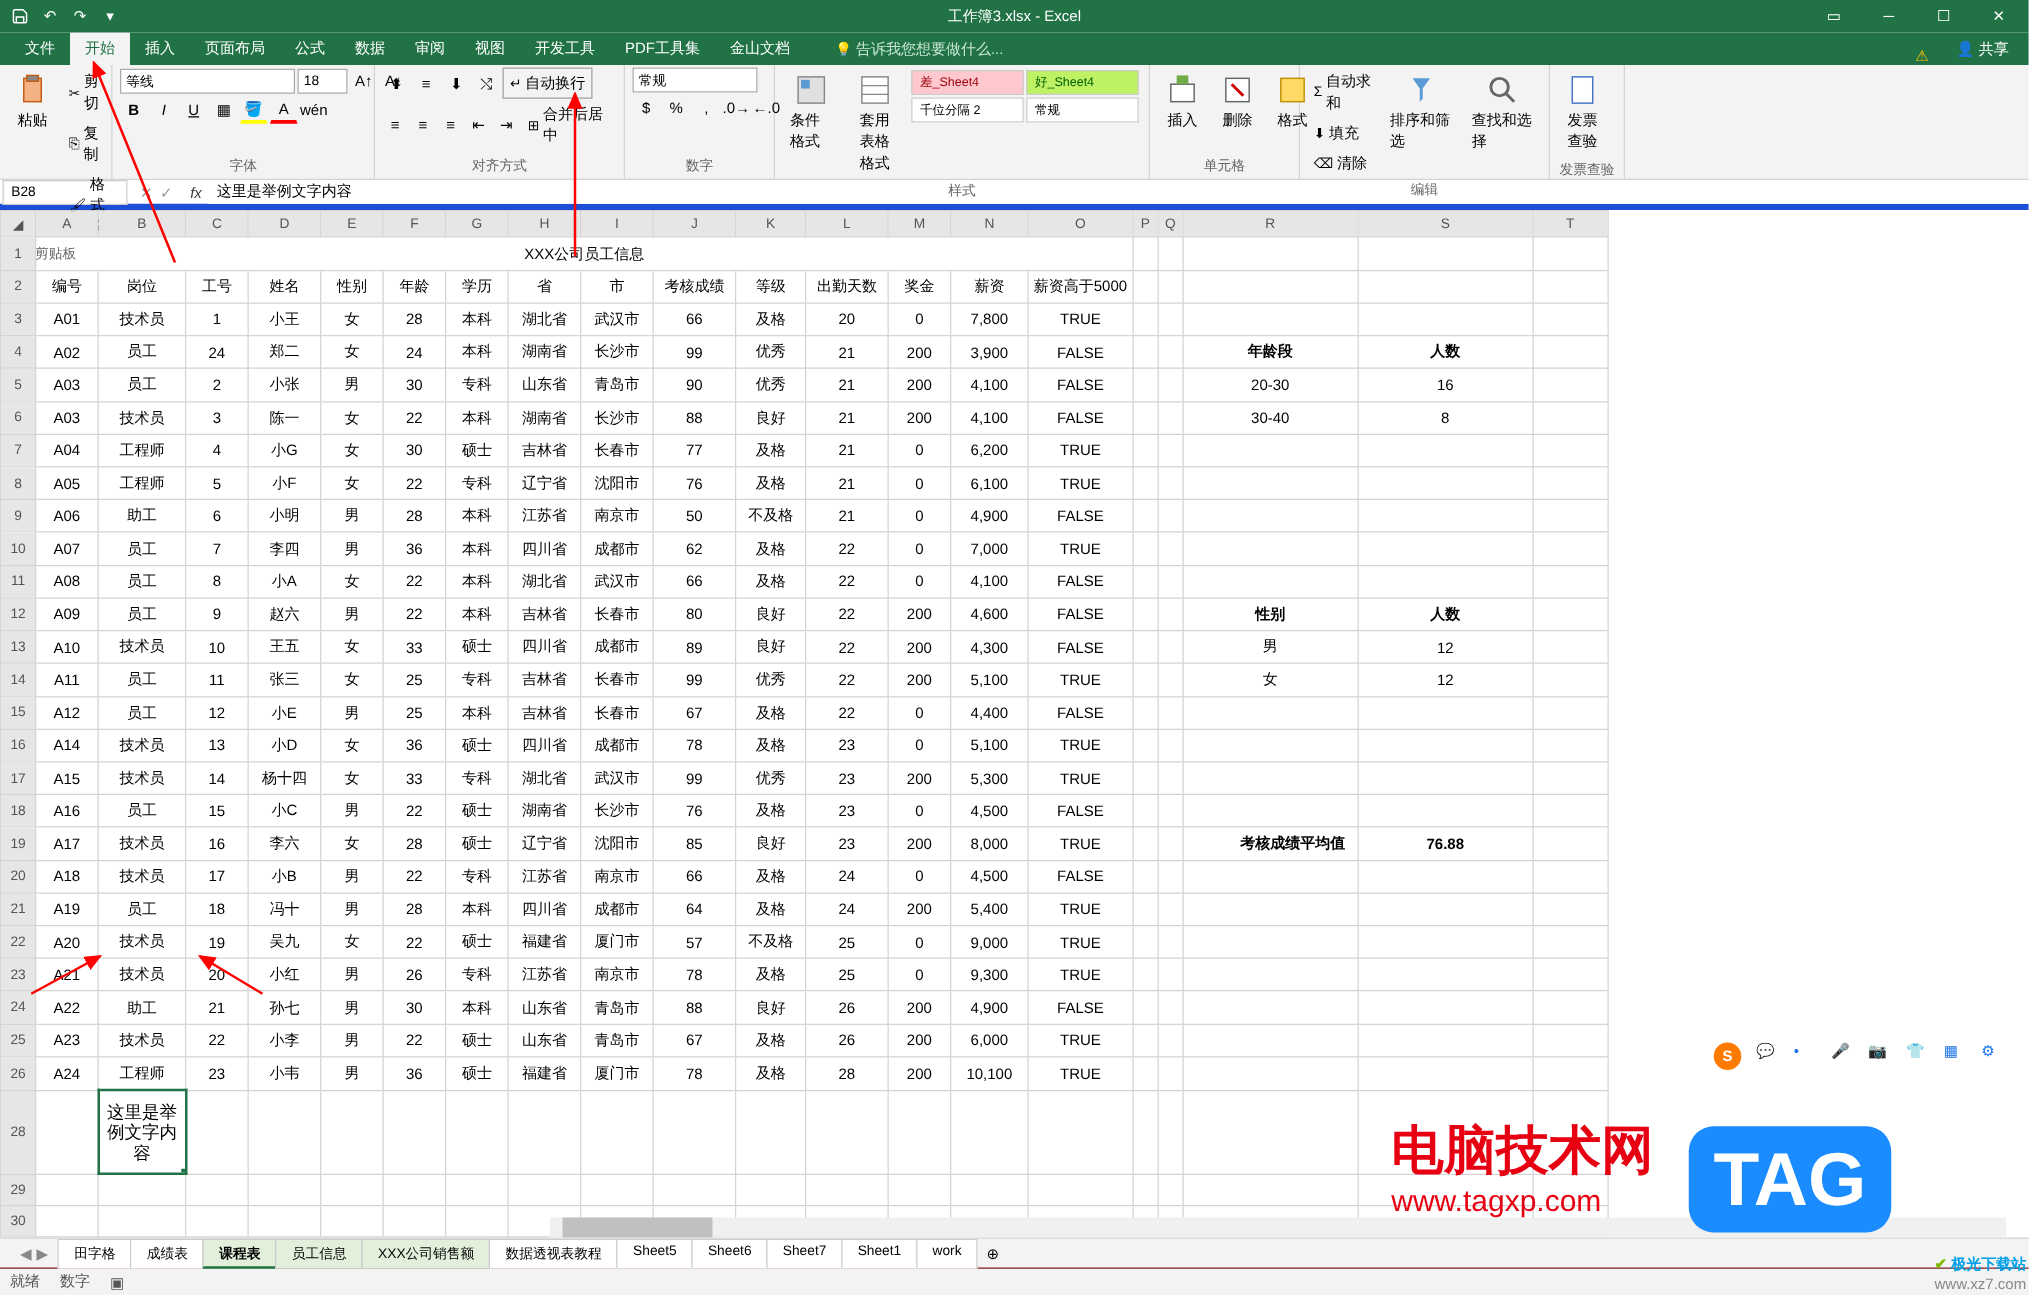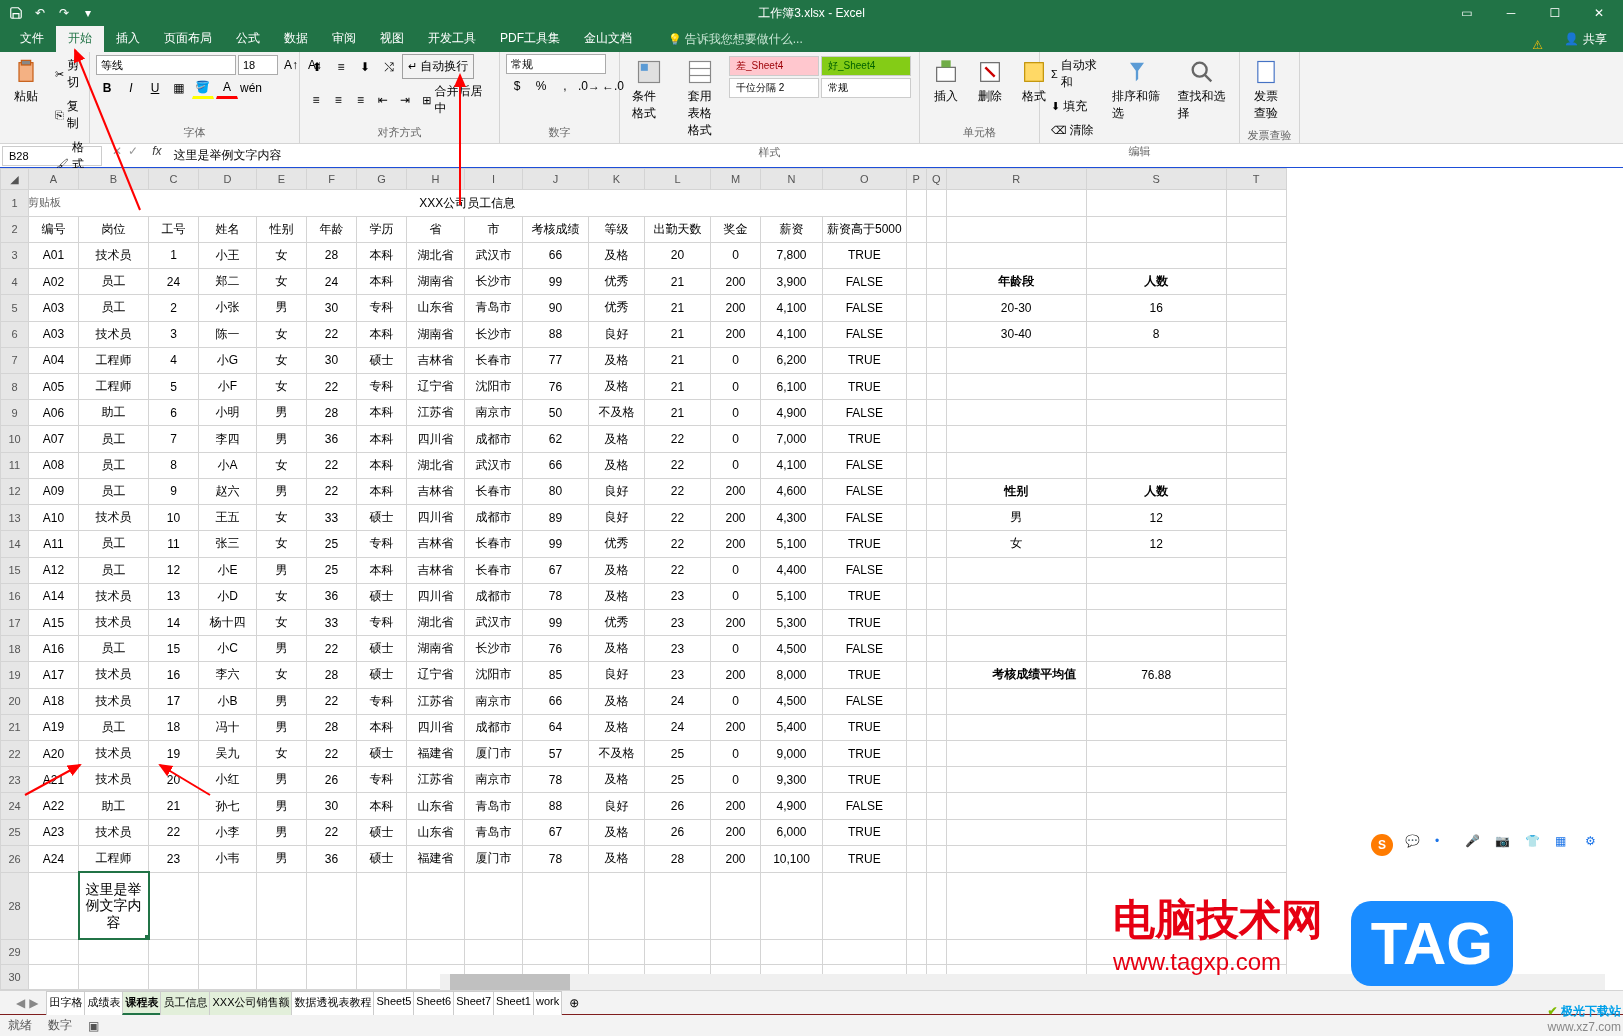--- a/index.html
+++ b/index.html
@@ -25,40 +25,40 @@
 .hstack{display:flex;gap:2px;align-items:center}
 .big-btn{display:flex;flex-direction:column;align-items:center;padding:4px 6px;cursor:pointer;gap:2px}
 .big-btn .ico{width:28px;height:28px}
 .font-sel{width:140px;height:20px;border:1px solid #ababab;background:#fff;padding:0 4px;font-size:11px}
 .size-sel{width:40px;height:20px;border:1px solid #ababab;background:#fff;padding:0 4px;font-size:11px}
 .fmt-sel{width:100px;height:20px;border:1px solid #ababab;background:#fff;padding:0 4px;font-size:11px}
 .sq-btn{width:22px;height:22px;display:flex;align-items:center;justify-content:center;cursor:pointer;border:1px solid transparent}
 .style-gallery{display:grid;grid-template-columns:repeat(2,90px);gap:2px;padding:2px}
 .style-cell{border:1px solid #ccc;padding:3px 6px;font-size:10px;height:20px;display:flex;align-items:center}
 .sc-bad{background:#ffc7ce;color:#9c0006}
-.sc-good{background:#84cc16;color:#006100}
+.sc-good{background:#bef264;color:#006100}
 .sc-thou{background:#fff}
 .sc-norm{background:#fff}
-.namebox-row{height:24px;display:flex;border-bottom:1px solid #1d4ed8;background:#fff}
+.namebox-row{height:24px;display:flex;align-items:center;border-bottom:5px solid #1d4ed8;background:#fff}
 .namebox{width:100px;border:1px solid #ccc;margin:2px;padding:2px 6px;font-size:11px;height:20px}
 .fx-btns{display:flex;gap:6px;padding:0 8px;color:#999}
 .fx-label{padding:0 6px;font-style:italic;color:#404040}
 .formula-bar{flex:1;padding:2px 6px;font-size:12px;border:none;outline:none}
 .grid-area{display:flex;height:calc(100vh - 26px - 26px - 92px - 24px - 24px - 22px);overflow:auto;position:relative}
 .grid-table{border-collapse:collapse;table-layout:fixed}
 .grid-table td,.grid-table th{border:1px solid #d4d4d4;padding:2px 4px;text-align:center;font-size:12px;height:21px;overflow:hidden;white-space:nowrap}
 .grid-table th{background:#e6e6e6;font-weight:normal;font-size:11px;color:#555;height:18px}
 .grid-table .rh{background:#e6e6e6;font-size:11px;color:#555;width:28px}
 .merged-title{font-size:12px}
 .data-hdr{font-weight:normal}
 .selected-cell{border:2px solid #217346!important;position:relative}
 .sel-handle{position:absolute;right:-3px;bottom:-3px;width:6px;height:6px;background:#217346}
 .sheet-tabs{height:24px;display:flex;align-items:center;background:#f3f3f3;border-top:1px solid #d4d4d4;padding-left:8px;gap:0}
 .tab-nav{display:flex;gap:4px;padding:0 8px;color:#888}
-.sheet-tab{padding:3px 2px;border:1px solid #ccc;border-bottom:none;background:#fff;cursor:pointer;font-size:11px;margin-right:-1px}
+.sheet-tab{padding:3px 12px;border:1px solid #ccc;border-bottom:none;background:#fff;cursor:pointer;font-size:11px;margin-right:-1px}
 .sheet-tab.active{background:#fff;border-bottom:2px solid #217346;font-weight:bold}
 .sheet-tab.hl{background:#e2efda}
 .statusbar{height:22px;background:#f3f3f3;border-top:1px solid #7f1d1d;display:flex;align-items:center;padding:0 8px;font-size:11px;color:#555;gap:16px}
 .arrow-red{position:absolute;pointer-events:none;z-index:100}
 .watermark{position:absolute;right:300px;bottom:60px;z-index:50;pointer-events:none}
 .wm-text{color:#e60012;font-size:42px;font-weight:bold}
 .wm-url{color:#e60012;font-size:24px}
 .tag-box{position:absolute;right:110px;bottom:50px;background:#1a8cff;color:#fff;font-size:60px;font-weight:bold;padding:8px 20px;border-radius:20px;z-index:51}
 .logo-corner{position:absolute;right:2px;bottom:2px;z-index:52;font-size:11px}
 .floating-icons{position:absolute;right:20px;bottom:180px;display:flex;gap:12px;z-index:52}
@@ -731,21 +731,21 @@
           <td>沈阳市</td>
           <td>85</td>
           <td>良好</td>
           <td>23</td>
           <td>200</td>
           <td>8,000</td>
           <td>TRUE</td>
           <td></td>
           <td></td>
           <td style="font-weight:bold;padding-left:40px;">考核成绩平均值</td>
-          <td style="font-weight:normal;">76.88</td>
+          <td style="font-weight:bold;">76.88</td>
           <td></td>
         </tr>
         <tr>
           <td class="rh">20</td>
           <td>A18</td>
           <td>技术员</td>
           <td>17</td>
           <td>小B</td>
           <td>男</td>
           <td>22</td>

